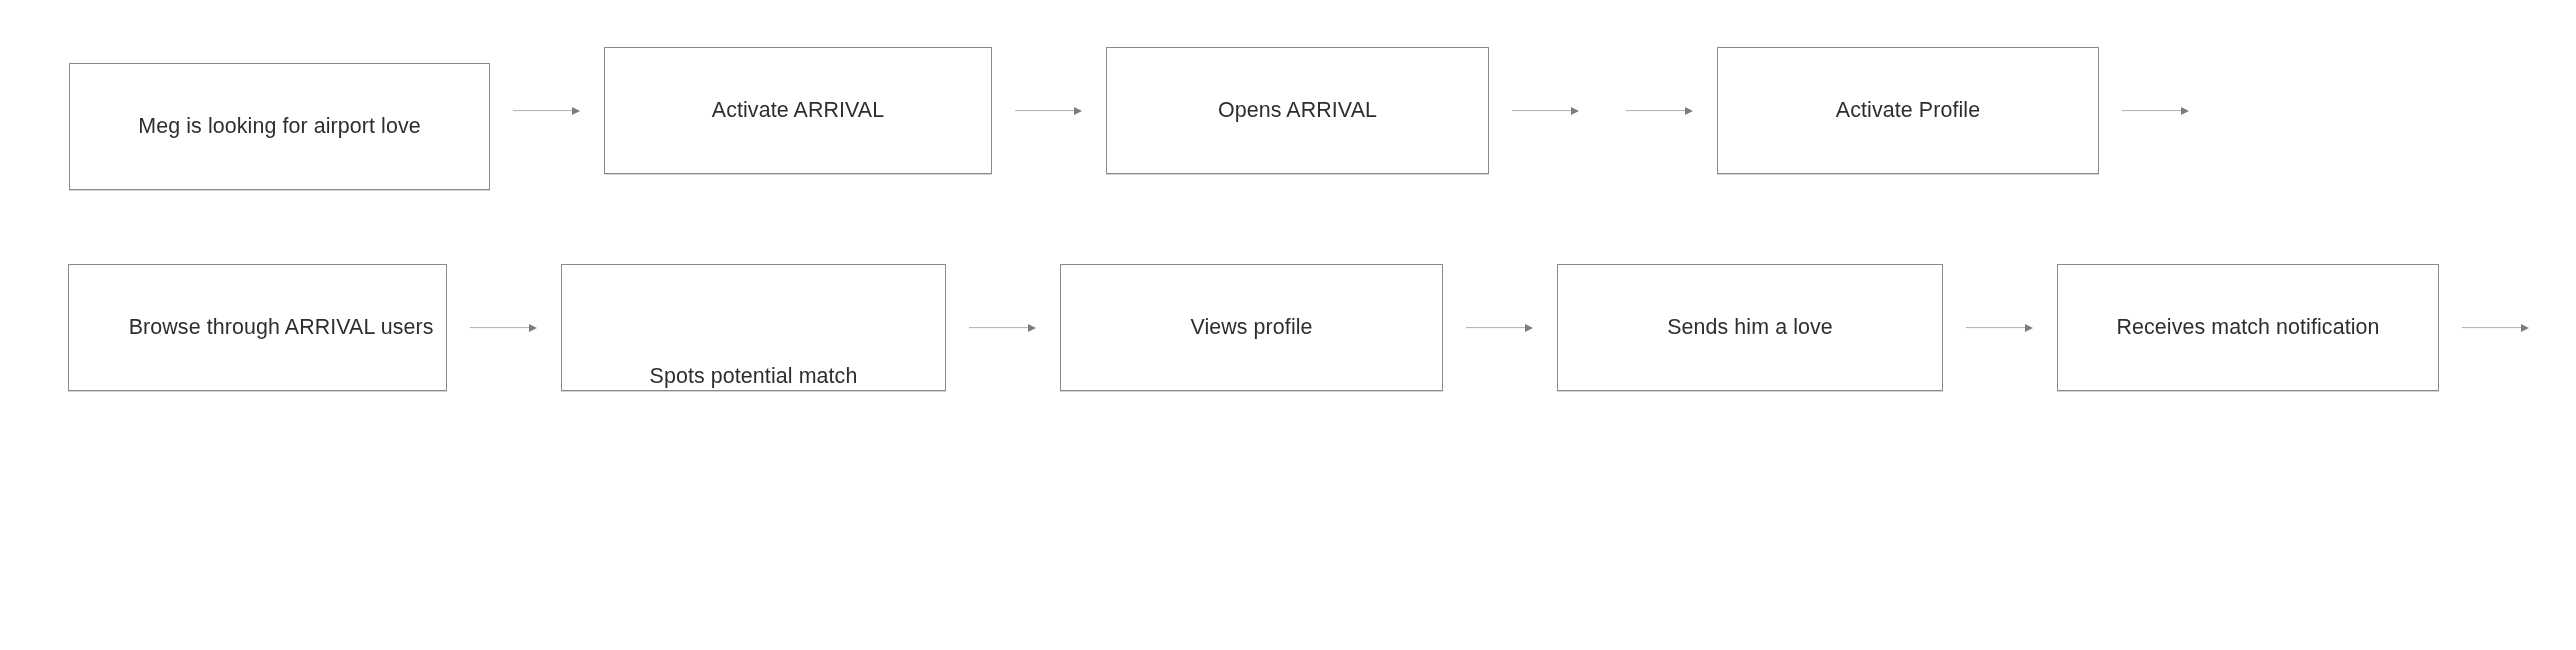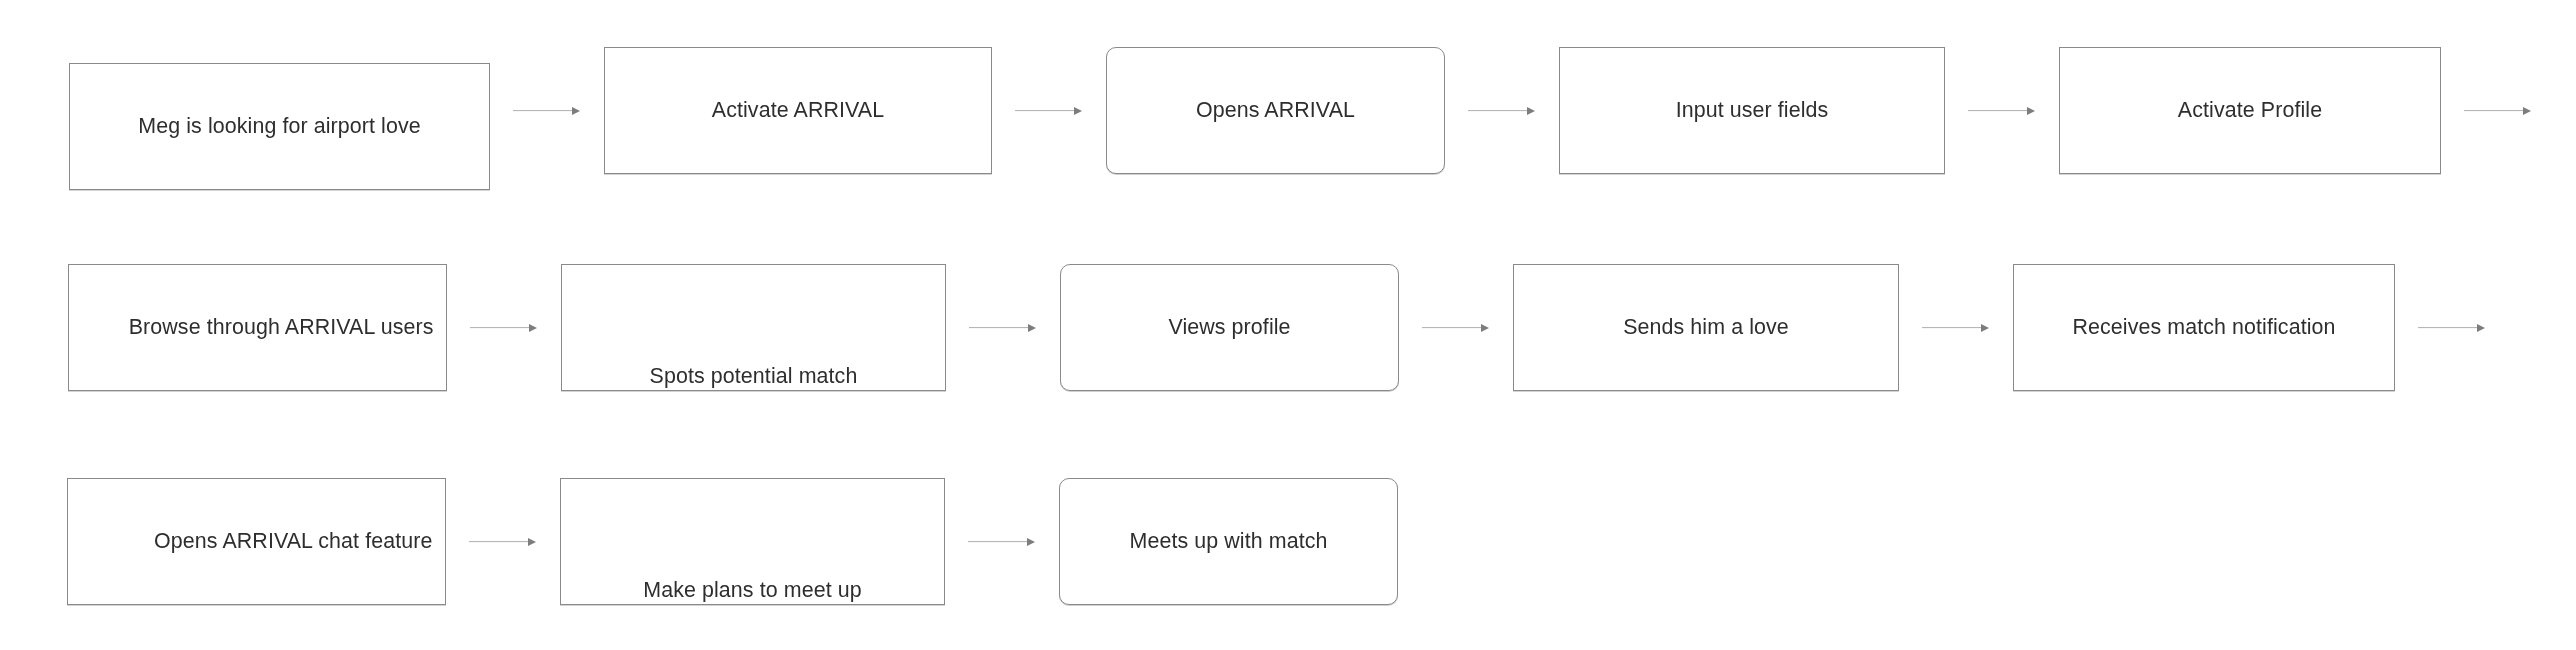--- a/index.html
+++ b/index.html
@@ -76,21 +76,21 @@
     height: 0;
     border-top: 4.5px solid transparent;
     border-bottom: 4.5px solid transparent;
     border-left: 8px solid #7d7d7d;
     transform: translateY(-50%);
   }
 
   
   .w-423 { width: 421px; margin-top: 32px; }
   .w-436 { width: 388px; }
-  .w-430 { width: 339px; border-radius: 10px; }
+  .w-430 { width: 383px; }
   .w-433 { width: 386px; }
   .w-429 { width: 382px; }
   .w-426 { width: 379px; justify-content: flex-end; }
   .w-432 { width: 385px; align-items: flex-end; }
 </style>
 </head>
 <body>
 
 <div id="flow-canvas">
 
@@ -116,23 +116,20 @@
 
     <div class="flow-node w-430">
       <span class="node-label">Opens ARRIVAL</span>
     </div>
 
     <div class="flow-arrow">
       <span class="arrow-shaft"></span>
       <span class="arrow-head"></span>
     </div>
 
-    <div class="flow-node w-433">
-      <span class="node-label">Input user fields</span>
-    </div>
 
     <div class="flow-arrow">
       <span class="arrow-shaft"></span>
       <span class="arrow-head"></span>
     </div>
 
     <div class="flow-node w-429">
       <span class="node-label">Activate Profile</span>
     </div>
 
@@ -185,40 +182,15 @@
       <span class="node-label">Receives match notification</span>
     </div>
 
     <div class="flow-arrow">
       <span class="arrow-shaft"></span>
       <span class="arrow-head"></span>
     </div>
 
   </div>
 
-  <div class="flow-row row-3">
-
-    <div class="flow-node w-426">
-      <span class="node-label">Opens ARRIVAL chat feature</span>
-    </div>
-
-    <div class="flow-arrow">
-      <span class="arrow-shaft"></span>
-      <span class="arrow-head"></span>
-    </div>
-
-    <div class="flow-node w-432">
-      <span class="node-label">Make plans to meet up</span>
-    </div>
-
-    <div class="flow-arrow">
-      <span class="arrow-shaft"></span>
-      <span class="arrow-head"></span>
-    </div>
-
-    <div class="flow-node w-430">
-      <span class="node-label">Meets up with match</span>
-    </div>
-
-  </div>
 
 </div>
 
 
 </body></html>

